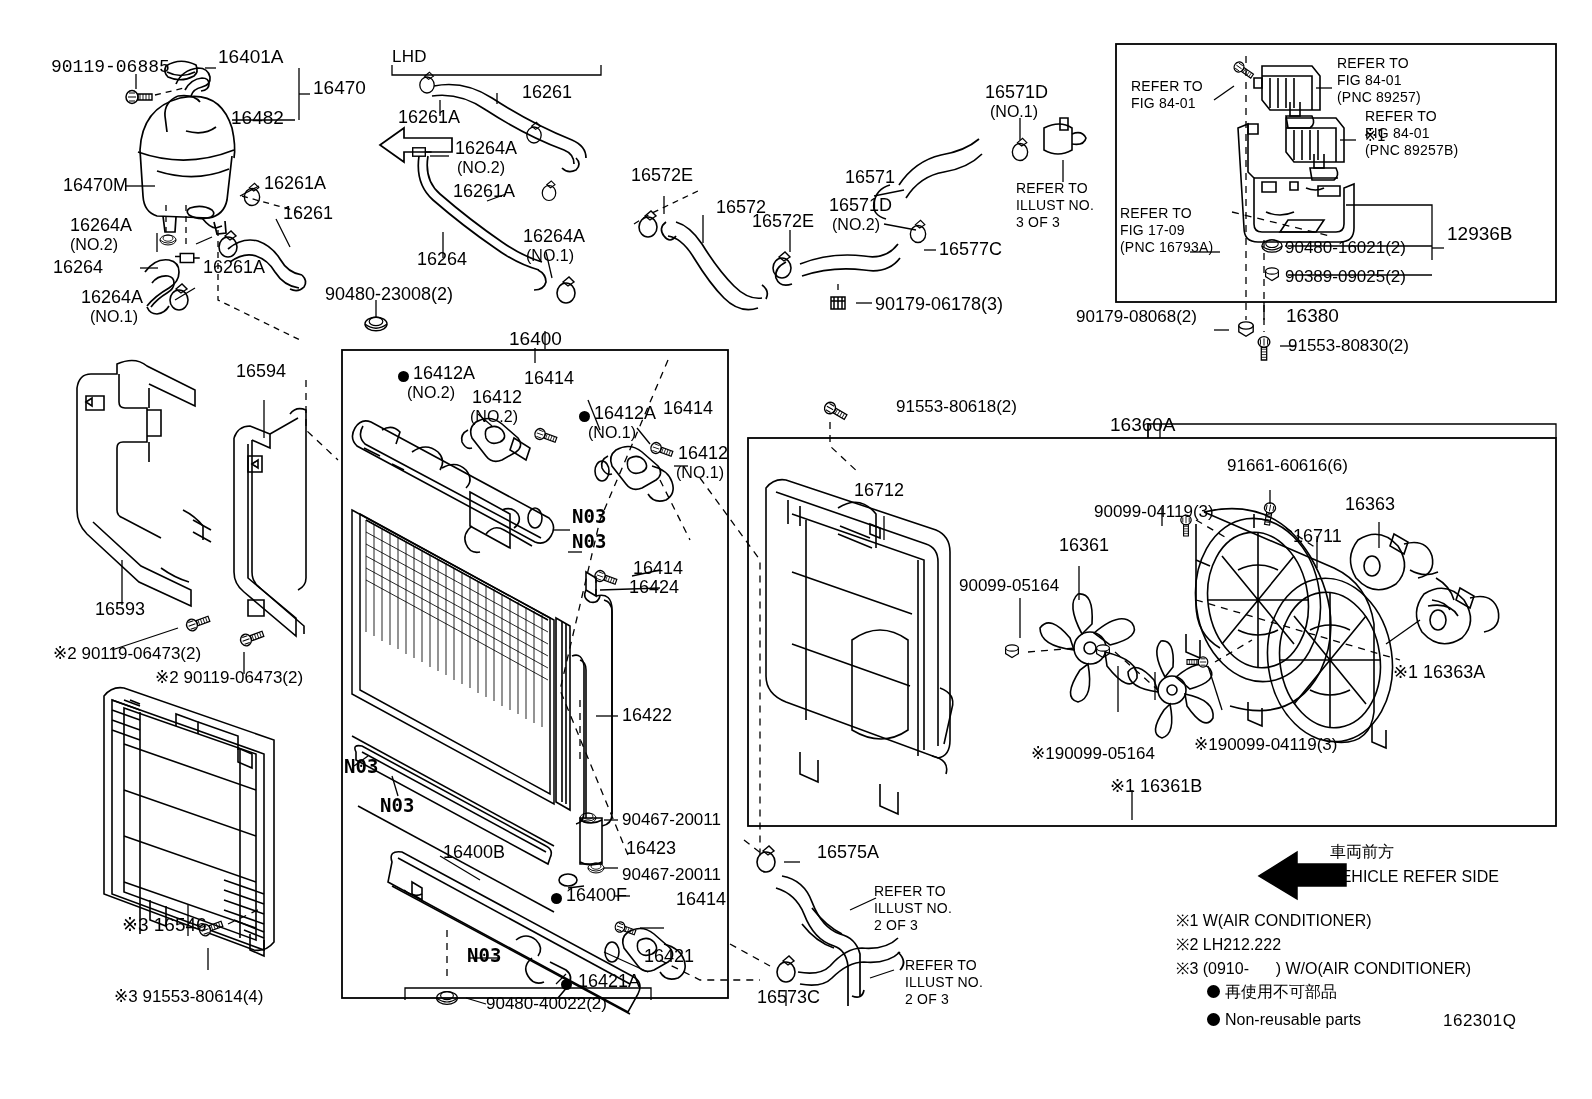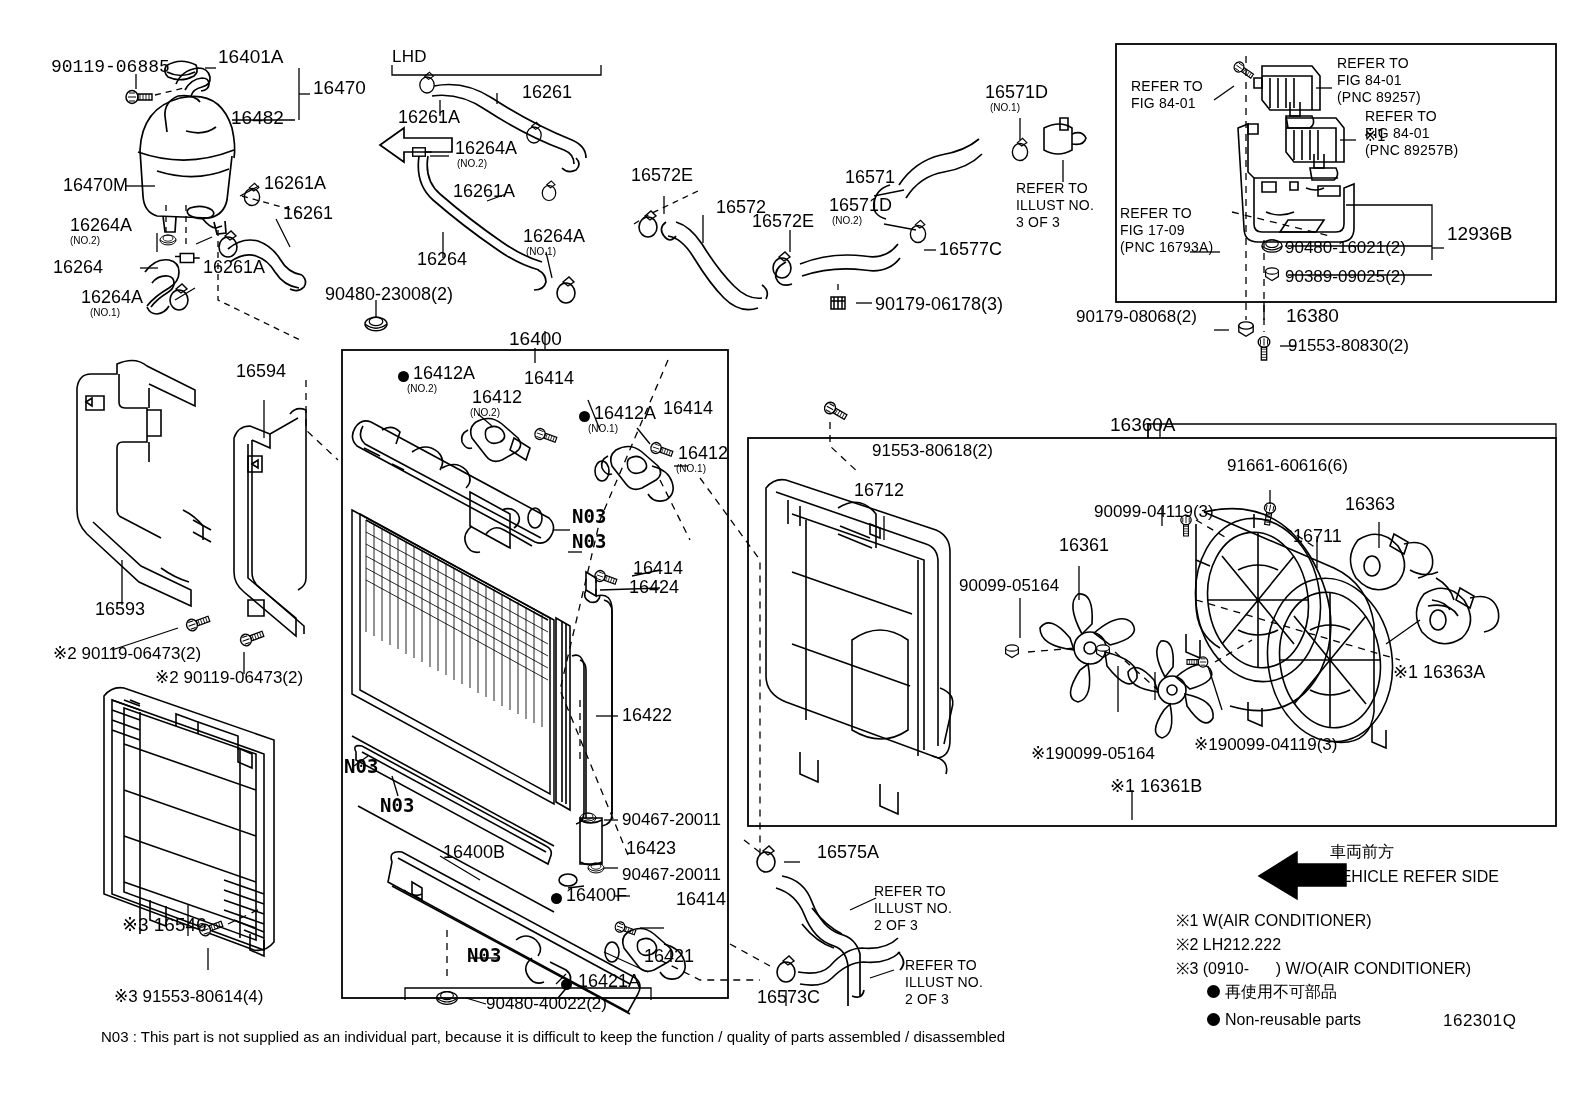--- a/index.html
+++ b/index.html
@@ -4,21 +4,21 @@
 <style>
   html,body{margin:0;padding:0;background:#fff;}
   body{width:1592px;height:1099px;position:relative;
        font-family:"Liberation Sans","DejaVu Sans",sans-serif;color:#000;}
   #sheet{position:absolute;inset:0;width:1592px;height:1099px;overflow:hidden;}
   svg.art{position:absolute;left:0;top:0;width:1592px;height:1099px;pointer-events:none;}
   .lbl{position:absolute;white-space:pre;line-height:1.08;}
   .pn18{font-size:19px;}
   .pn17{font-size:18px;}
   .pn16{font-size:17px;}
-  .sub{font-family:"Liberation Sans",sans-serif;font-size:10px;font-weight:400;letter-spacing:0px;}
+  .sub{font-family:"Liberation Sans",sans-serif;font-size:16px;font-weight:400;letter-spacing:0px;}
   .refer{font-family:"Liberation Sans",sans-serif;font-size:14px;font-weight:400;
          letter-spacing:0.2px;line-height:1.22;}
   .n03{font-family:"DejaVu Sans Mono","Liberation Mono",monospace;font-size:19px;font-weight:700;}
   .foot{font-family:"Liberation Sans",sans-serif;font-size:15px;}
   .legend{font-family:"Liberation Sans",sans-serif;font-size:16px;line-height:1.42;}
   .jp{font-family:"DejaVu Sans",sans-serif;font-size:16px;}
   .dot{display:inline-block;width:11px;height:11px;border-radius:50%;
        background:#000;vertical-align:0px;margin-right:4px;}
   .dotb{display:inline-block;width:13px;height:13px;border-radius:50%;
        background:#000;vertical-align:-1px;margin-right:5px;}
@@ -762,21 +762,21 @@
 <div class="lbl pn17" style="left:443px;top:843px;">16400B</div>
 <div class="lbl pn17" style="left:566px;top:886px;">16400F</div>
 <span style="position:absolute;left:551px;top:890px;"><span class="dot"></span></span>
 <div class="lbl pn17" style="left:676px;top:890px;">16414</div>
 <div class="lbl n03" style="left:467px;top:945px;">N03</div>
 <div class="lbl pn17" style="left:644px;top:947px;">16421</div>
 <div class="lbl pn17" style="left:578px;top:972px;">16421A</div>
 <span style="position:absolute;left:561px;top:976px;"><span class="dot"></span></span>
 <div class="lbl pn16" style="left:486px;top:995px;">90480-40022(2)</div>
 
-<div class="lbl pn16" style="left:872px;top:398px;margin-top:44px;">91553-80618(2)</div>
+<div class="lbl pn16" style="left:896px;top:398px;">91553-80618(2)</div>
 <div class="lbl pn18" style="left:1110px;top:415px;">16360A</div>
 <div class="lbl pn17" style="left:854px;top:481px;">16712</div>
 <div class="lbl pn16" style="left:1227px;top:457px;">91661-60616(6)</div>
 <div class="lbl pn16" style="left:1094px;top:503px;">90099-04119(3)</div>
 <div class="lbl pn17" style="left:1293px;top:527px;">16711</div>
 <div class="lbl pn17" style="left:1345px;top:495px;">16363</div>
 <div class="lbl pn17" style="left:1059px;top:536px;">16361</div>
 <div class="lbl pn16" style="left:959px;top:577px;">90099-05164</div>
 <div class="lbl pn17" style="left:1393px;top:663px;">※1 16363A</div>
 <div class="lbl pn16" style="left:1194px;top:736px;">※190099-04119(3)</div>
@@ -793,16 +793,15 @@
 2 OF 3</div>
 
 <div class="lbl jp" style="left:1330px;top:843px;">車両前方</div>
 <div class="lbl legend" style="left:1330px;top:866px;">VEHICLE REFER SIDE</div>
 <div class="lbl legend" style="left:1176px;top:910px;">※1 W(AIR CONDITIONER)</div>
 <div class="lbl legend" style="left:1176px;top:934px;">※2 LH212.222</div>
 <div class="lbl legend" style="left:1176px;top:958px;">※3 (0910-      ) W/O(AIR CONDITIONER)</div>
 <div class="lbl jp" style="left:1207px;top:983px;"><span class="dotb"></span><span>再使用不可部品</span></div>
 <div class="lbl legend" style="left:1207px;top:1009px;"><span class="dotb"></span><span>Non-reusable parts</span></div>
 
-<div class="lbl foot" style="left:101px;top:1029px;">N03 : This part is not supplied as an individual part, because it is difficult to keep the function / quality of parts assembled / disassembled</div>
 <div class="lbl idq" style="left:1443px;top:1012px;">162301Q</div>
 
 </div>
 
 </body></html>

